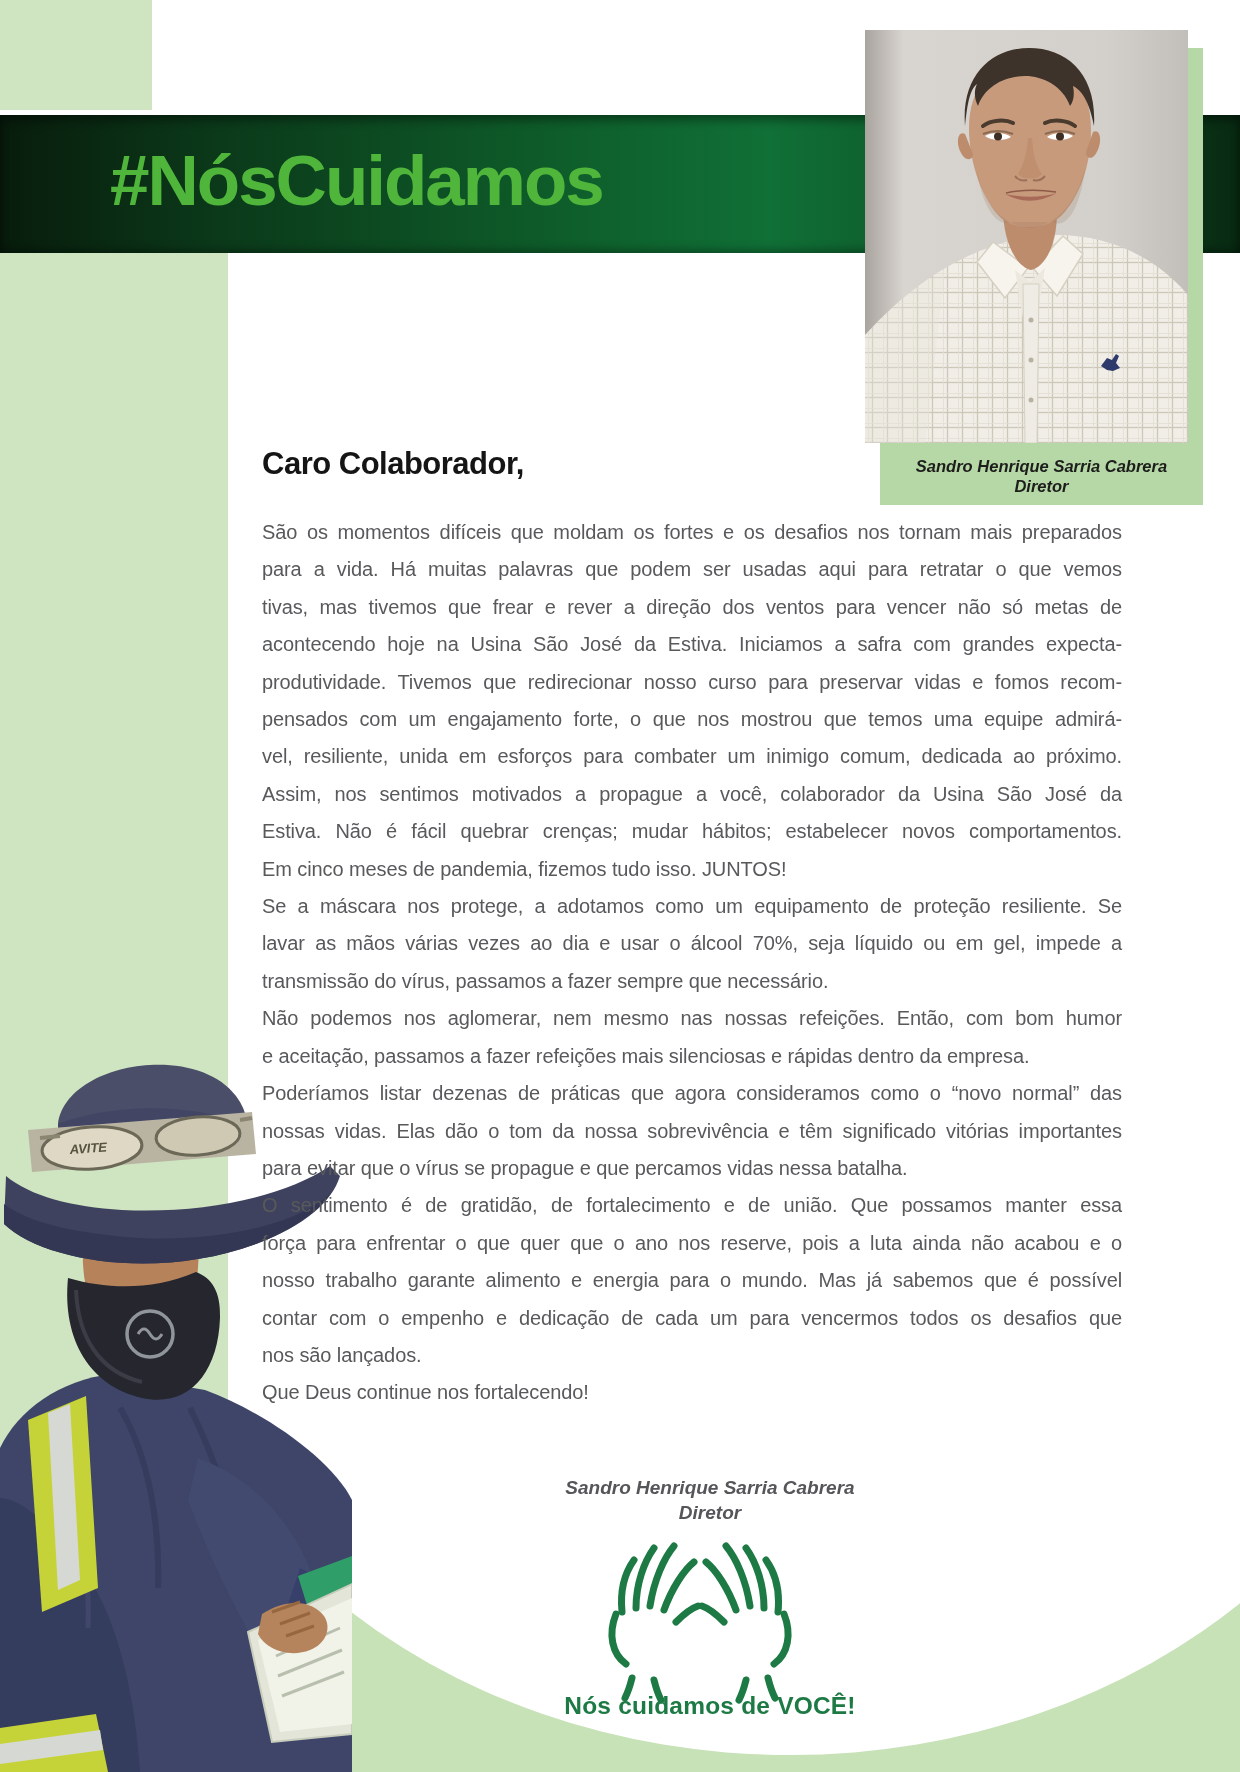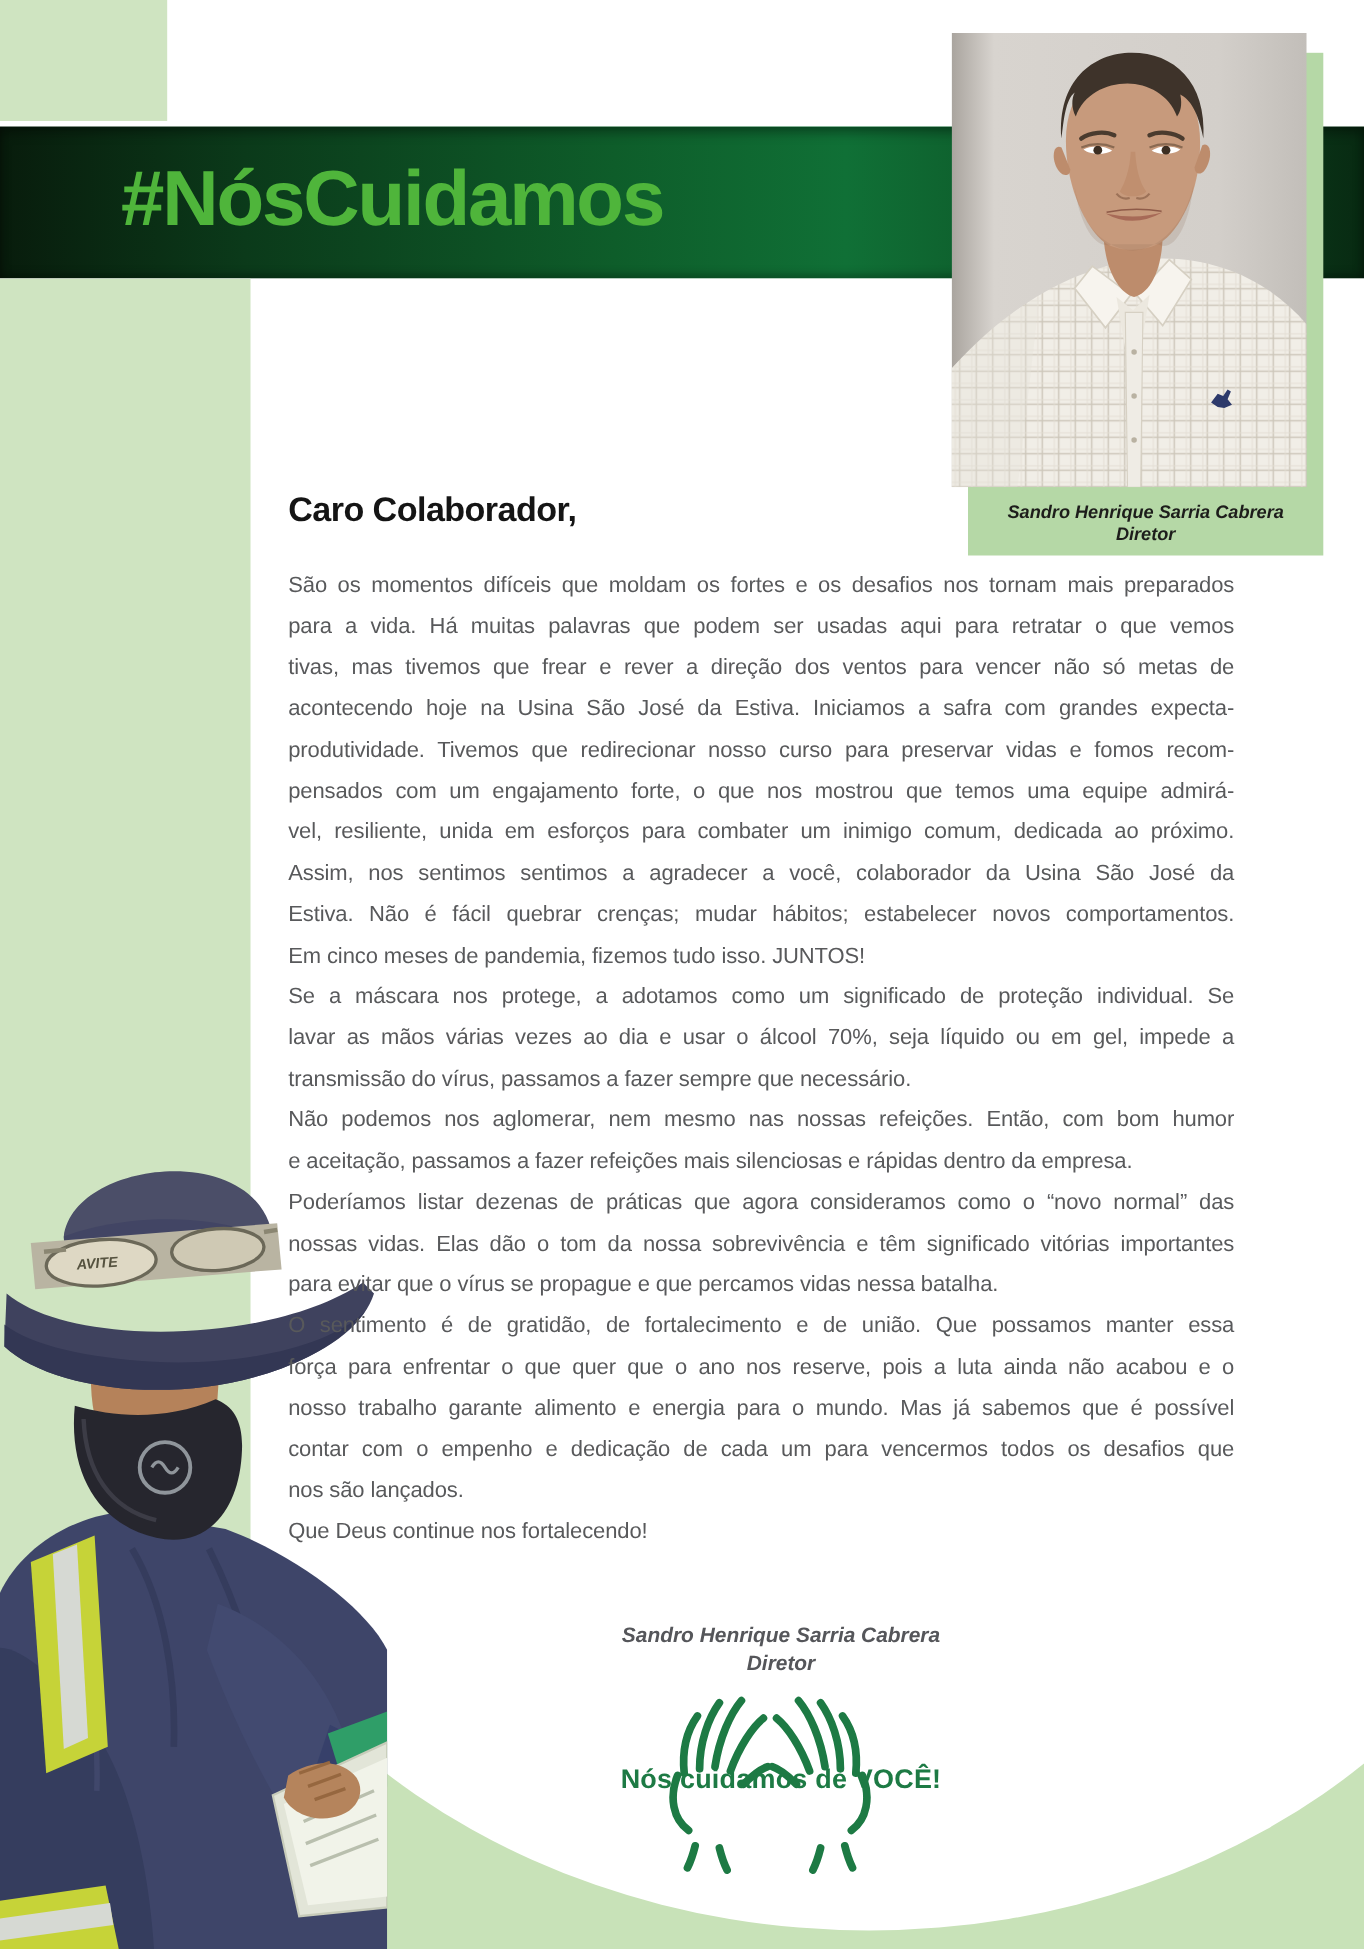--- a/index.html
+++ b/index.html
@@ -35,21 +35,21 @@
     font-size:20px;letter-spacing:-0.1px;}
   .letter-body .line{height:37.42px;line-height:37.42px;text-align:justify;white-space:normal;}
   .letter-body .line.j{text-align-last:justify;}
 
   
   .signature{position:absolute;left:380px;top:1476px;width:660px;text-align:center;z-index:6;
     color:#55565a;font-weight:bold;font-style:italic;font-size:19px;line-height:1.3;}
 
   
   .logo-hands{position:absolute;left:592px;top:1532px;width:216px;height:178px;z-index:6;}
-  .logo-text{position:absolute;left:470px;top:1604px;width:480px;text-align:center;z-index:7;
+  .logo-text{position:absolute;left:470px;top:1692px;width:480px;text-align:center;z-index:7;
     color:#1d7a44;font-size:24.5px;font-weight:bold;letter-spacing:0.2px;}
 
   
   .worker{position:absolute;left:0;top:1028px;width:352px;height:744px;z-index:5;}
 
   
   .footer{position:absolute;left:58px;top:1805px;display:flex;align-items:center;gap:9px;z-index:8;
     color:#dfe2dd;font-size:15.5px;}
   .footer-icon{display:inline-block;width:14px;height:16px;border:2px solid #86b944;background:transparent;}
   .footer .sep{color:#b9bdb8;padding:0 2px;}
@@ -137,24 +137,24 @@
 
   <h1 class="salutation">Caro Colaborador,</h1>
   <div class="letter-body" id="letter-body">
       <div class="line j">São os momentos difíceis que moldam os fortes e os desafios nos tornam mais preparados</div>
       <div class="line j">para a vida. Há muitas palavras que podem ser usadas aqui para retratar o que vemos</div>
       <div class="line j">tivas, mas tivemos que frear e rever a direção dos ventos para vencer não só metas de</div>
       <div class="line j">acontecendo hoje na Usina São José da Estiva. Iniciamos a safra com grandes expecta-</div>
       <div class="line j">produtividade. Tivemos que redirecionar nosso curso para preservar vidas e fomos recom-</div>
       <div class="line j">pensados com um engajamento forte, o que nos mostrou que temos uma equipe admirá-</div>
       <div class="line j">vel, resiliente, unida em esforços para combater um inimigo comum, dedicada ao próximo.</div>
-      <div class="line j">Assim, nos sentimos sentimos a agradecer a você, colaborador da Usina São José da</div>
+      <div class="line j">Assim, nos sentimos motivados a propague a você, colaborador da Usina São José da</div>
       <div class="line j">Estiva. Não é fácil quebrar crenças; mudar hábitos; estabelecer novos comportamentos.</div>
       <div class="line">Em cinco meses de pandemia, fizemos tudo isso. JUNTOS!</div>
-      <div class="line j">Se a máscara nos protege, a adotamos como um significado de proteção individual. Se</div>
+      <div class="line j">Se a máscara nos protege, a adotamos como um equipamento de proteção resiliente. Se</div>
       <div class="line j">lavar as mãos várias vezes ao dia e usar o álcool 70%, seja líquido ou em gel, impede a</div>
       <div class="line">transmissão do vírus, passamos a fazer sempre que necessário.</div>
       <div class="line j">Não podemos nos aglomerar, nem mesmo nas nossas refeições. Então, com bom humor</div>
       <div class="line">e aceitação, passamos a fazer refeições mais silenciosas e rápidas dentro da empresa.</div>
       <div class="line j">Poderíamos listar dezenas de práticas que agora consideramos como o “novo normal” das</div>
       <div class="line j">nossas vidas. Elas dão o tom da nossa sobrevivência e têm significado vitórias importantes</div>
       <div class="line">para evitar que o vírus se propague e que percamos vidas nessa batalha.</div>
       <div class="line j">O sentimento é de gratidão, de fortalecimento e de união. Que possamos manter essa</div>
       <div class="line j">força para enfrentar o que quer que o ano nos reserve, pois a luta ainda não acabou e o</div>
       <div class="line j">nosso trabalho garante alimento e energia para o mundo. Mas já sabemos que é possível</div>

